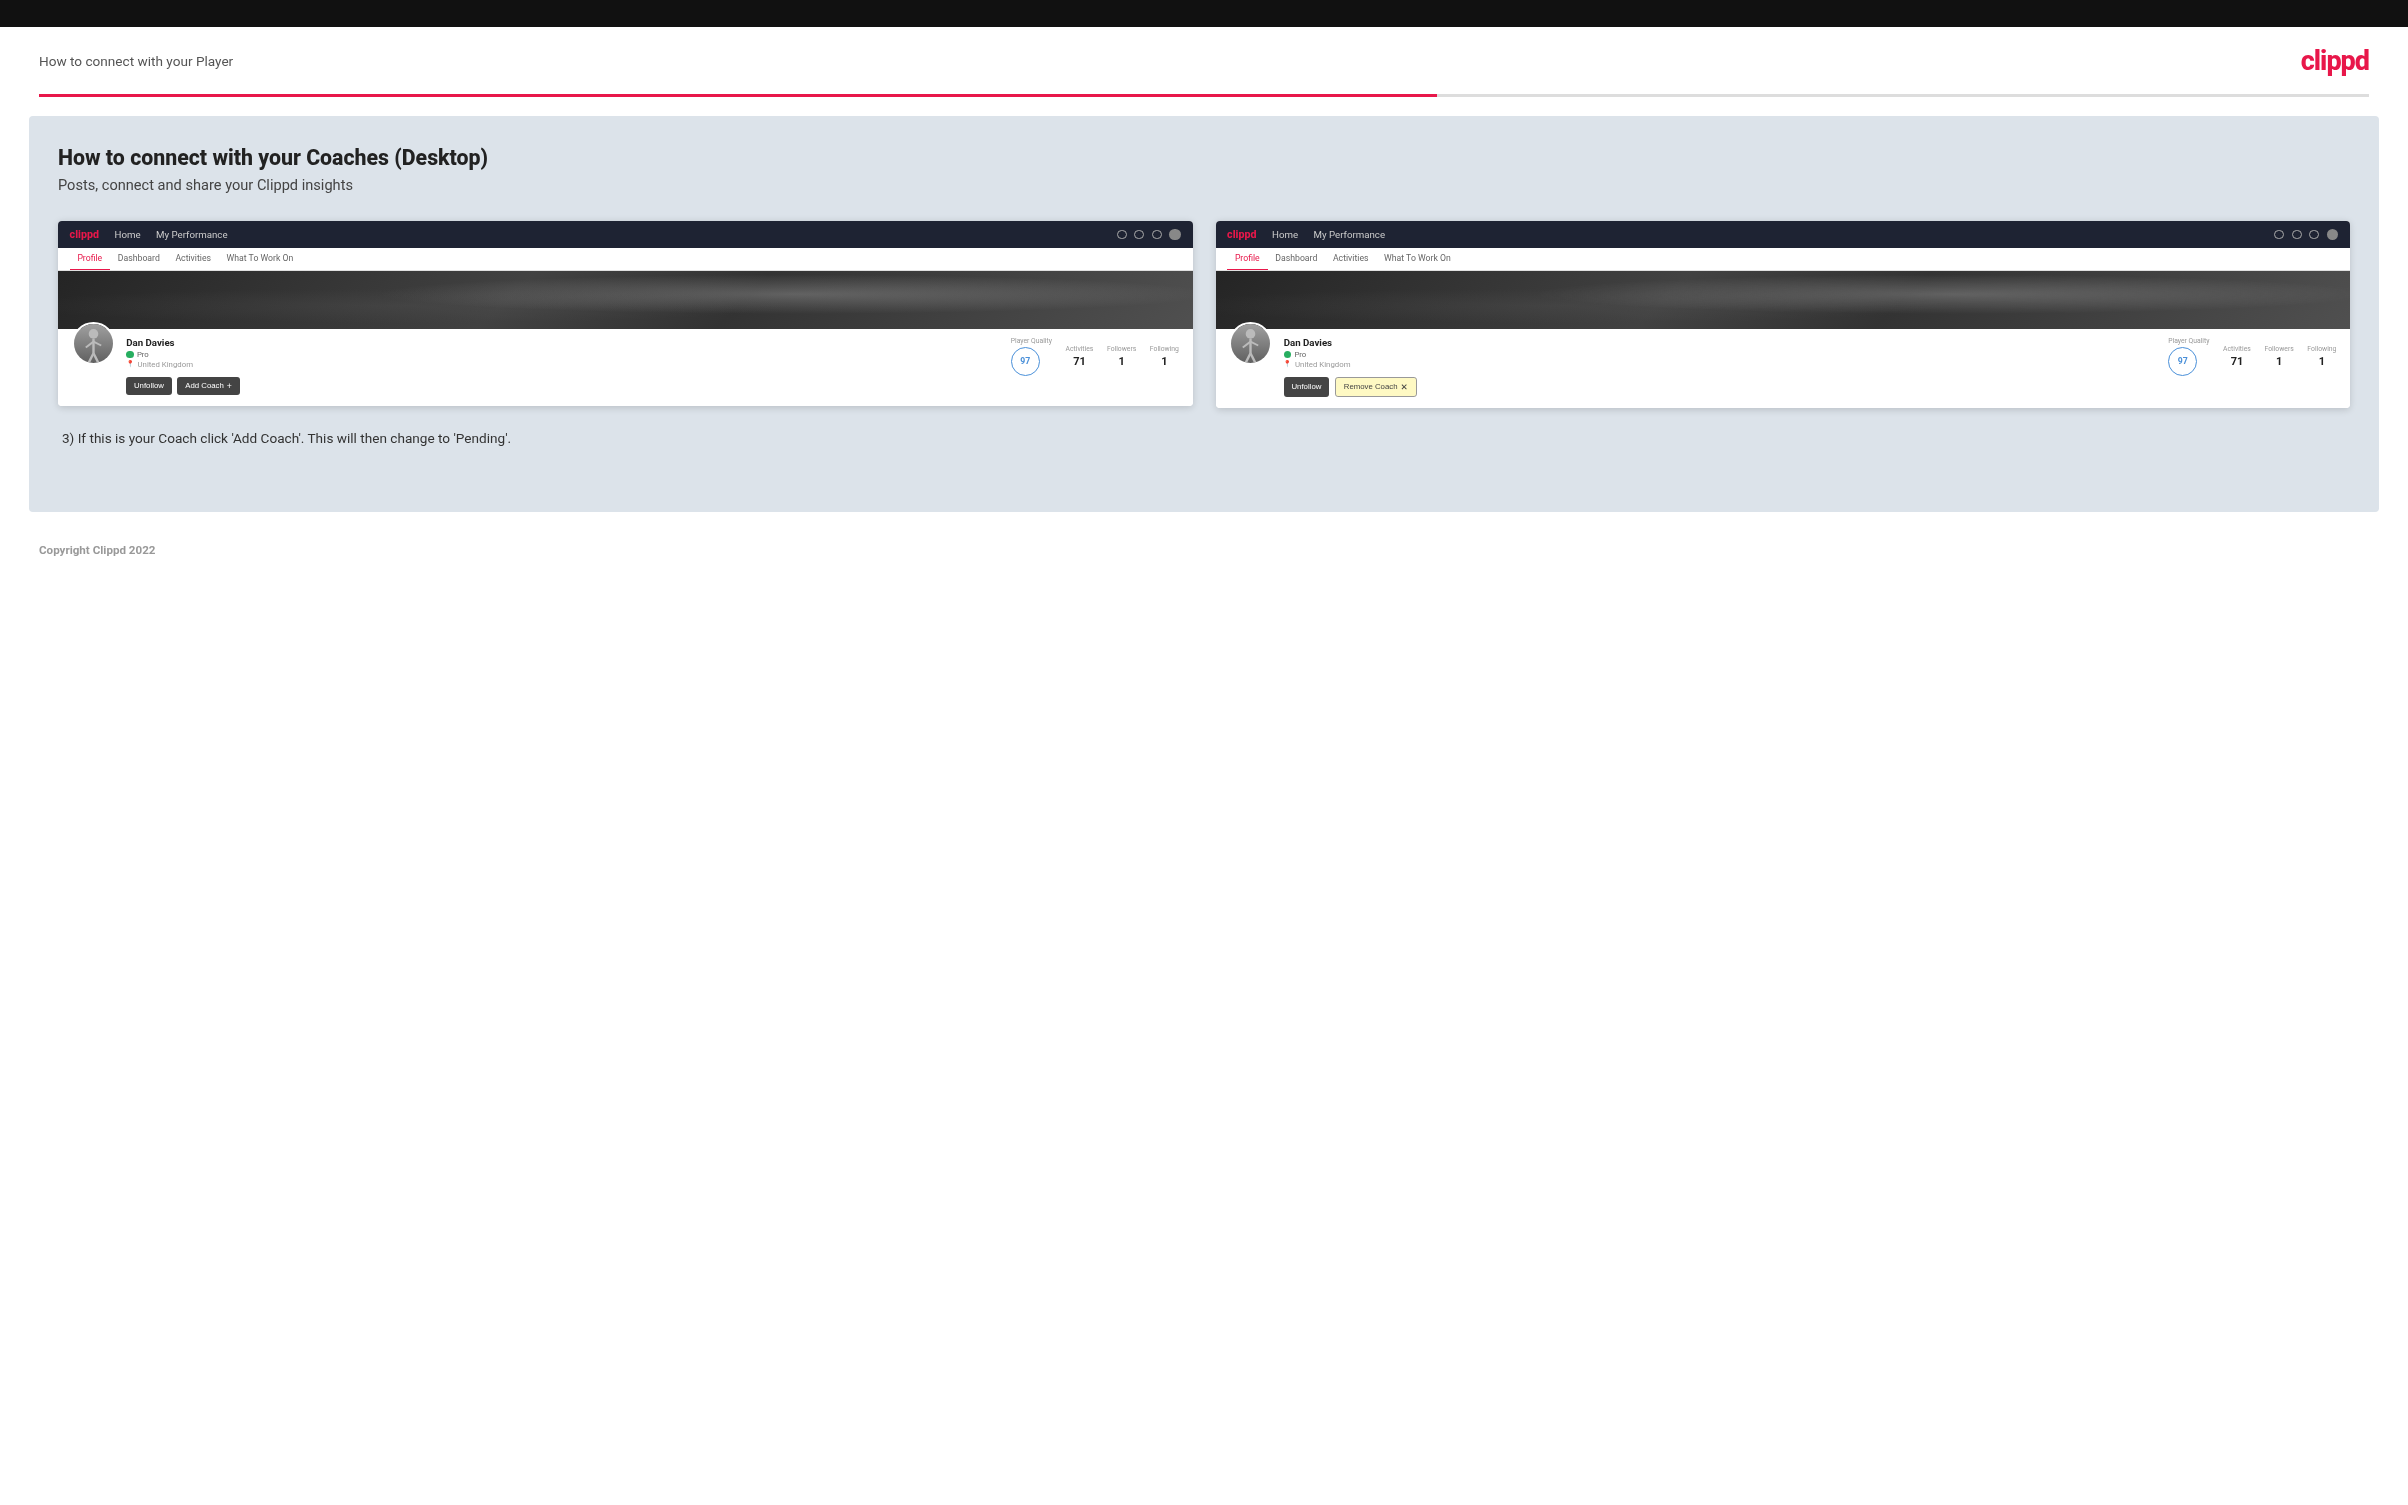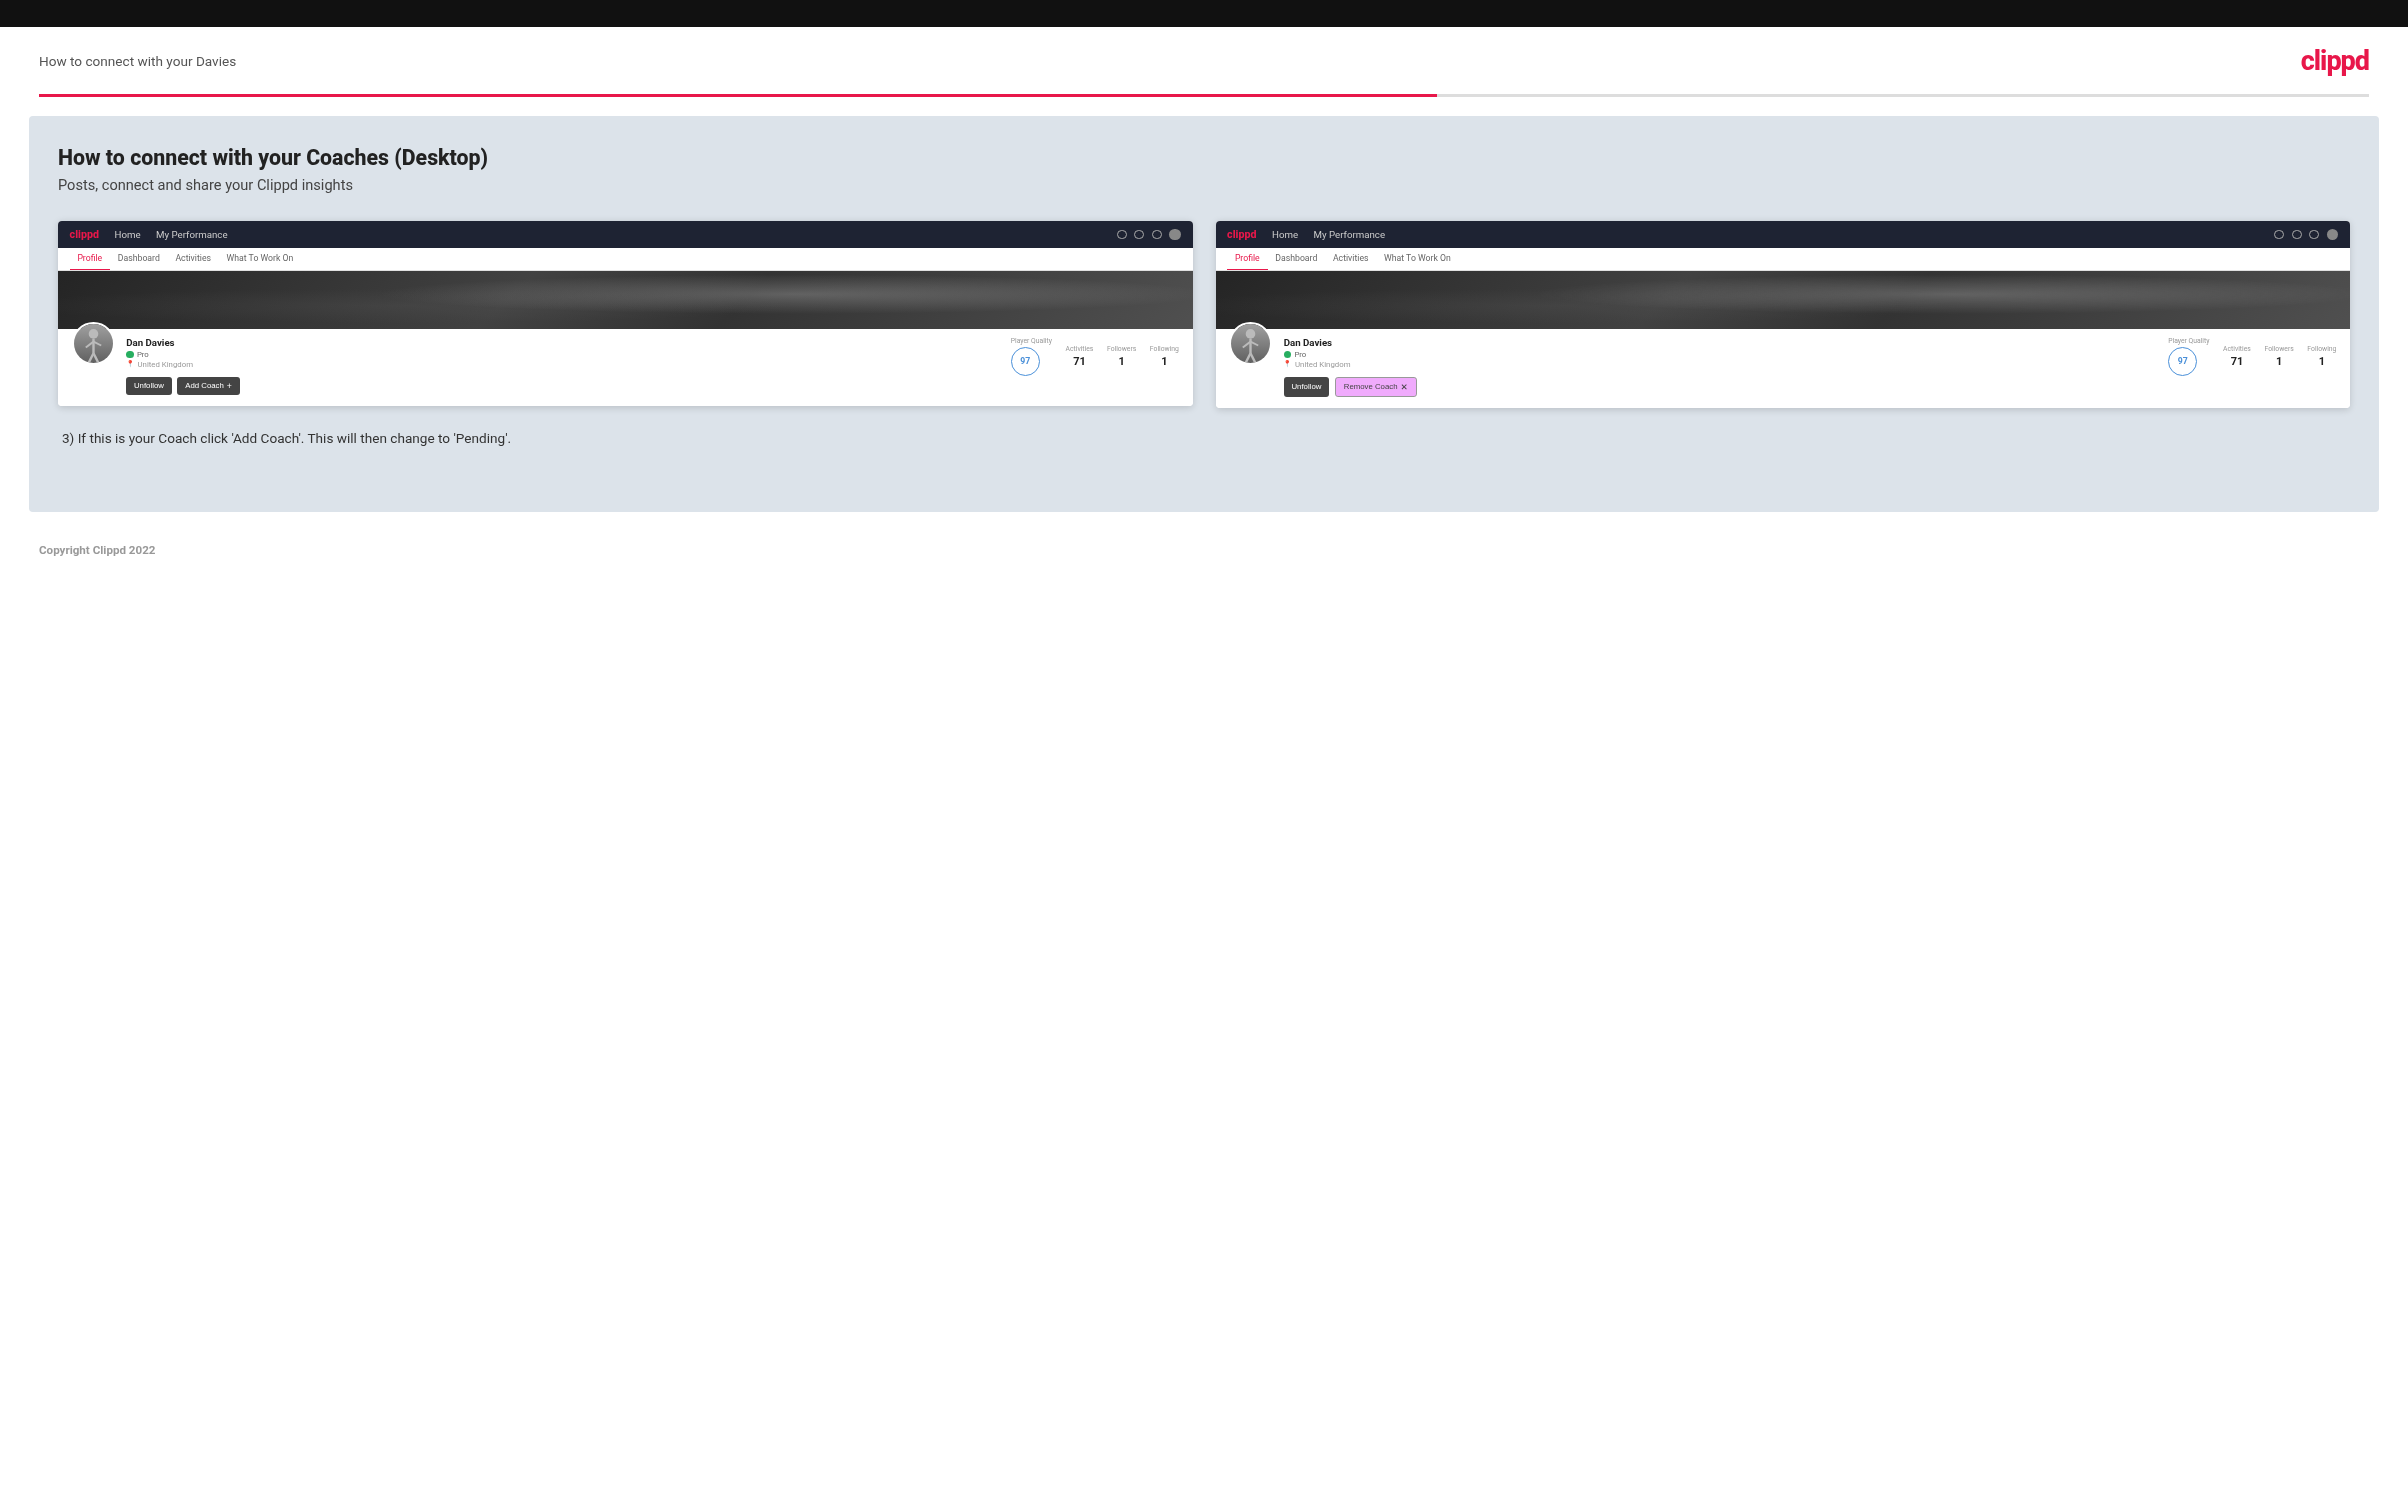--- a/index.html
+++ b/index.html
@@ -248,21 +248,21 @@
       color: #fff;
       font-size: 7.8px;
       padding: 3.9px 7.8px;
       border-radius: 2.9px;
       border: none;
       display: flex;
       align-items: flex-start;
       gap: 2.9px;
     }
     .mock-btn-removecoach {
-      background: #f0abfc;
+      background: #fef9c3;
       color: #444;
       font-size: 7.8px;
       padding: 3.9px 7.8px;
       border-radius: 2.9px;
       border: 1px solid #999;
       display: flex;
       align-items: center;
       gap: 2.9px;
     }
 
@@ -333,21 +333,21 @@
     .x-sign {
       font-size: 8.7px;
     }
   </style>
 </head>
 <body>
 
 <div class="top-bar"></div>
 
 <div class="header">
-  <span class="header-title">How to connect with your Davies</span>
+  <span class="header-title">How to connect with your Player</span>
   <span class="logo">clippd</span>
 </div>
 
 <div class="header-divider"></div>
 
 <div class="main-content">
 
   <div class="page-heading">How to connect with your Coaches (Desktop)</div>
   <div class="page-subheading">Posts, connect and share your Clippd insights</div>
 

